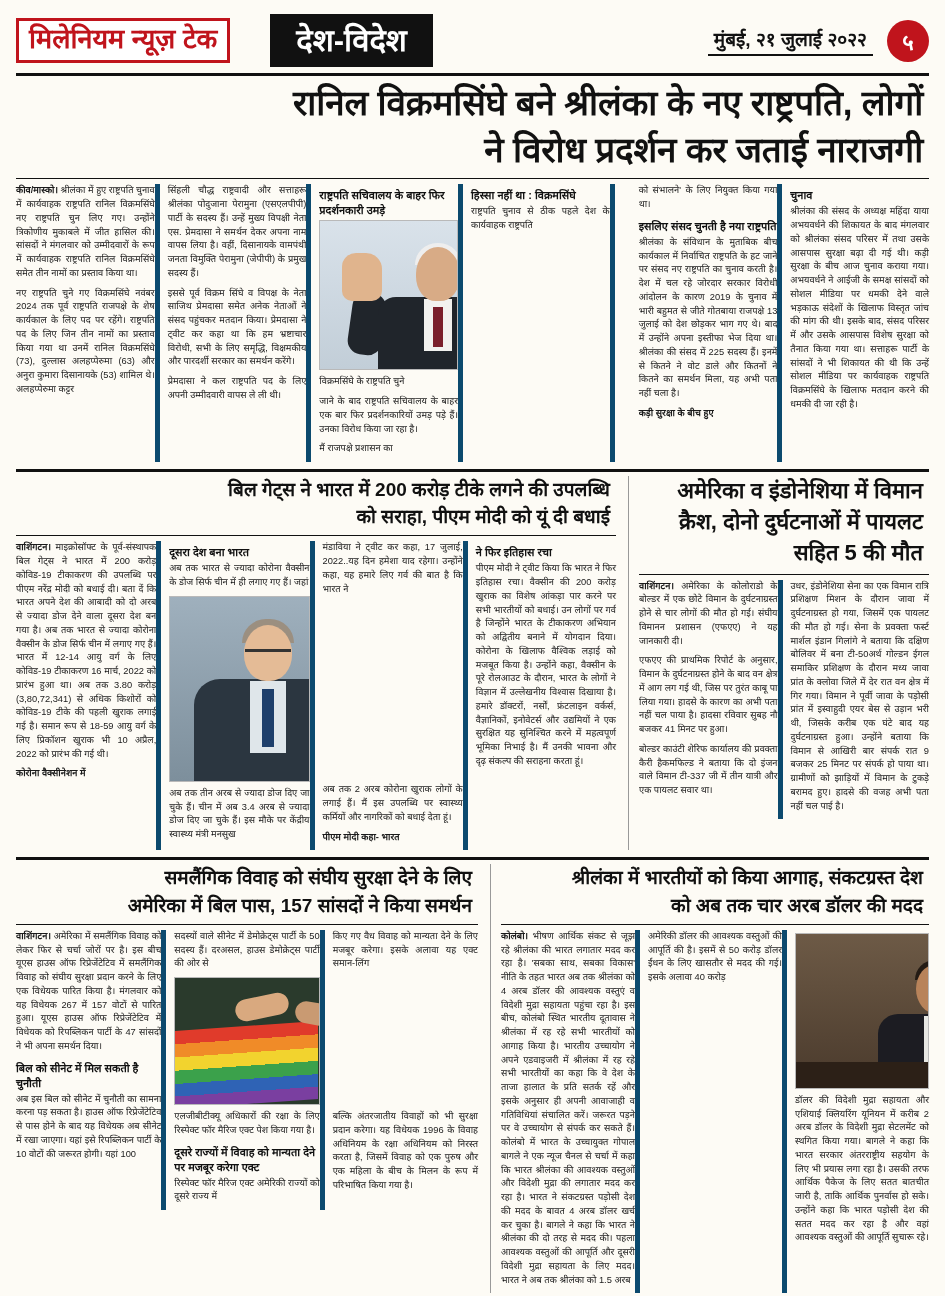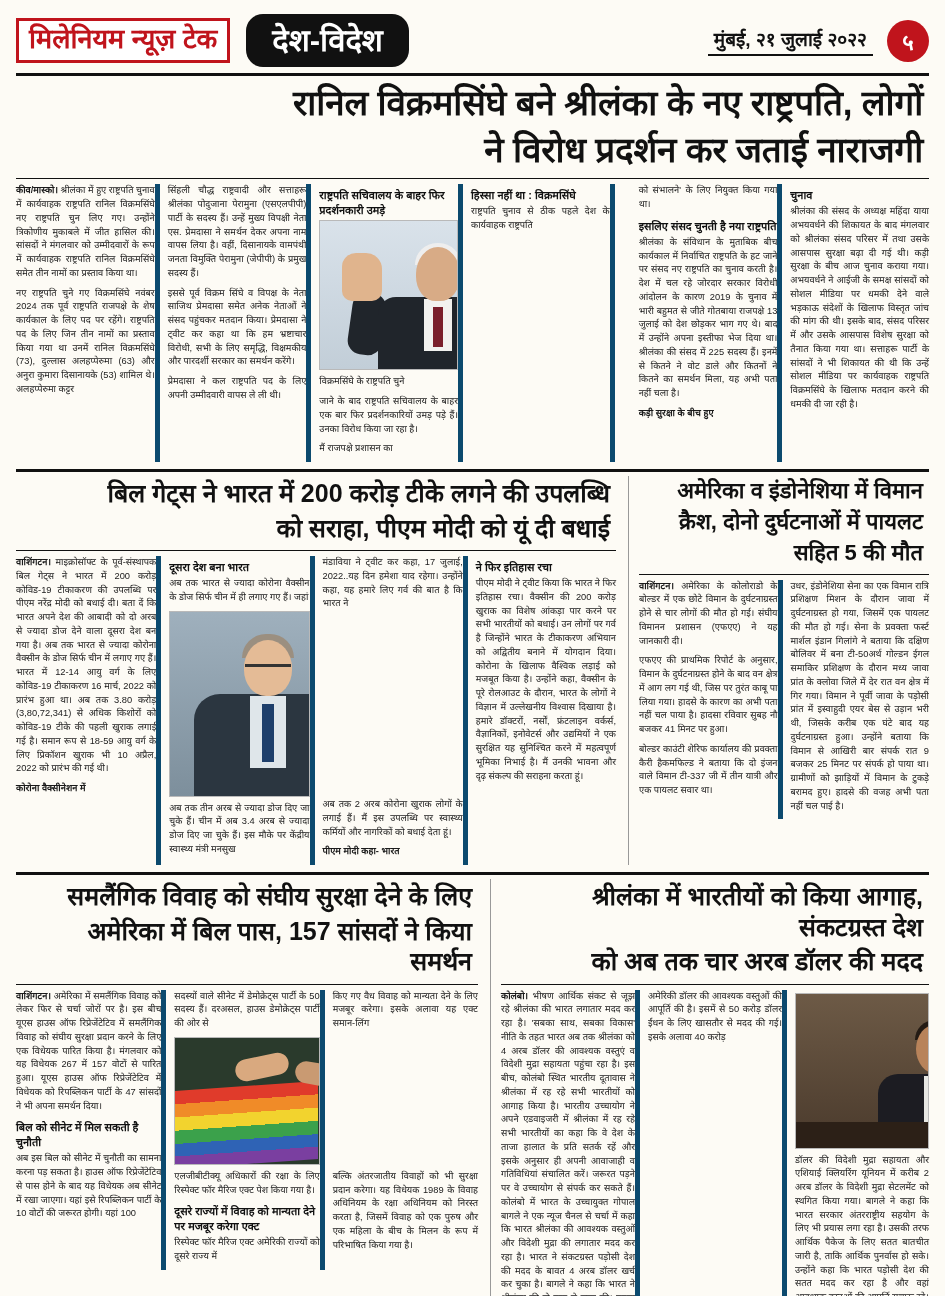--- a/index.html
+++ b/index.html
@@ -19,20 +19,21 @@
     background: #fdfbf5;
   }
 
   
   .masthead {
     display: flex;
     align-items: center;
     justify-content: space-between;
     border-bottom: 3px solid #111;
     padding-bottom: 6px;
+    gap: 24px;
   }
   .logo-box {
     border: 3px solid #c0141c;
     padding: 4px 10px 6px 10px;
     background: #fff;
   }
   .logo-text {
     color: #c0141c;
     font-size: 27px;
     font-weight: bold;
@@ -41,21 +42,20 @@
     white-space: nowrap;
   }
   .center-title {
     background: #111;
     color: #fff;
     font-size: 31px;
     font-weight: bold;
     padding: 4px 26px 7px 26px;
     margin-left: 16px;
     white-space: nowrap;
-    border-radius: 17px;
   }
   .date-wrap {
     flex: 1;
     display: flex;
     align-items: center;
     justify-content: flex-end;
     gap: 14px;
   }
   .date-text {
     font-size: 19px;
@@ -79,21 +79,21 @@
   .rule-thin { border-top: 1px solid #111; margin: 5px 0; }
 
   .headline {
     text-align: right;
     font-weight: bold;
     line-height: 1.22;
     color: #111;
     padding: 2px 6px;
   }
   .h-main { font-size: 35px; letter-spacing: -.2px; }
-  .h-sub  { font-size: 25px; }
+  .h-sub  { font-size: 19px; }
   .h-small{ font-size: 22px; }
 
   .cols { display: flex; }
   .col { flex: 1; }
   .colsep { border-left: 5px solid #0c4a6e; }
 
   p.body {
     font-size: 9.3px;
     line-height: 1.48;
     text-align: justify;
@@ -295,21 +295,21 @@
             <div class="handA"></div>
             <div class="handB"></div>
           </div>
           <p class="body">एलजीबीटीक्यू अधिकारों की रक्षा के लिए रिस्पेक्ट फॉर मैरिज एक्ट पेश किया गया है।</p>
           <div class="sub-head">दूसरे राज्यों में विवाह को मान्यता देने पर मजबूर करेगा एक्ट</div>
           <p class="body">रिस्पेक्ट फॉर मैरिज एक्ट अमेरिकी राज्यों को दूसरे राज्य में</p>
         </div>
         <div class="col colsep" style="padding-left:8px">
           <p class="body">किए गए वैध विवाह को मान्यता देने के लिए मजबूर करेगा। इसके अलावा यह एक्ट समान-लिंग</p>
           <div class="photo ph3" style="visibility:hidden"></div>
-          <p class="body">बल्कि अंतरजातीय विवाहों को भी सुरक्षा प्रदान करेगा। यह विधेयक 1989 के विवाह अधिनियम के रक्षा अधिनियम को निरस्त करता है, जिसमें विवाह को एक पुरुष और एक महिला के बीच के मिलन के रूप में परिभाषित किया गया है।</p>
+          <p class="body">बल्कि अंतरजातीय विवाहों को भी सुरक्षा प्रदान करेगा। यह विधेयक 1996 के विवाह अधिनियम के रक्षा अधिनियम को निरस्त करता है, जिसमें विवाह को एक पुरुष और एक महिला के बीच के मिलन के रूप में परिभाषित किया गया है।</p>
         </div>
       </div>
     </div>
 
     <div style="flex:1;border-left:1px solid #999;padding-left:10px">
       <div class="headline h-sub">श्रीलंका में भारतीयों को किया आगाह, संकटग्रस्त देश</div>
       <div class="headline h-sub">को अब तक चार अरब डॉलर की मदद</div>
       <div class="rule-thin"></div>
       <div class="cols">
         <div class="col">

